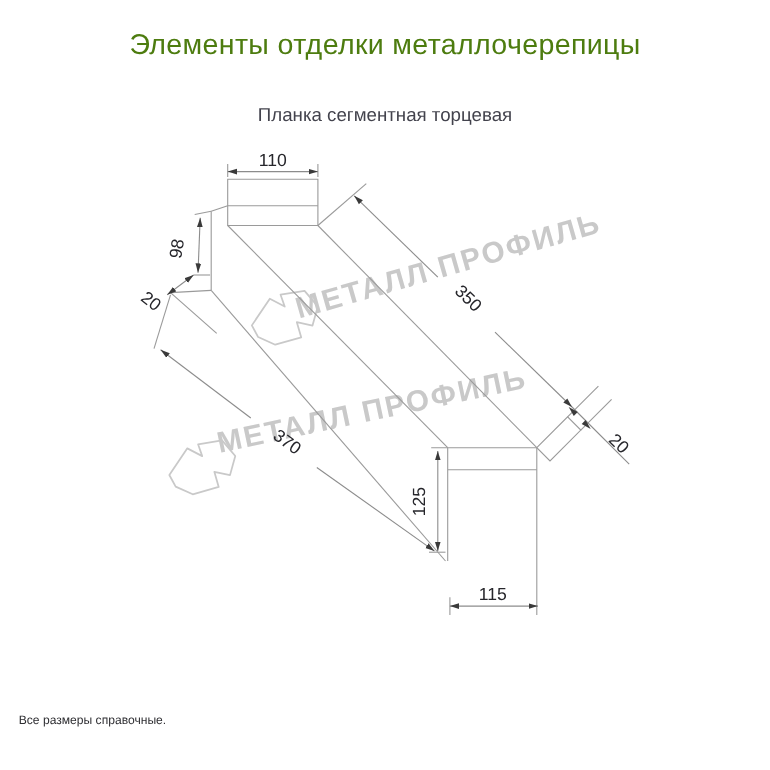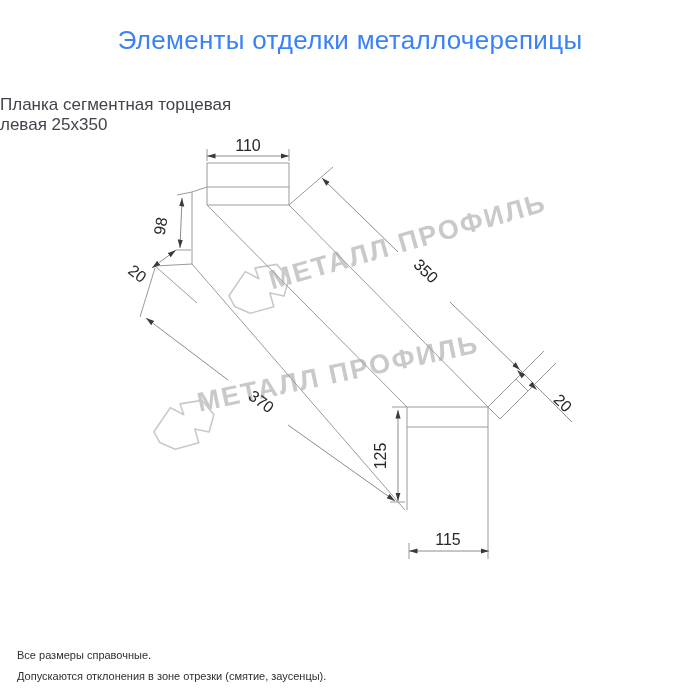--- a/index.html
+++ b/index.html
@@ -1,40 +1,39 @@
 <!DOCTYPE html>
 <html><head>
 <meta charset="utf-8">
 <style>
   html,body{margin:0;padding:0;background:#ffffff;}
   #stage{position:relative;width:700px;height:700px;background:#ffffff;overflow:hidden;
          font-family:"Liberation Sans",sans-serif;}
   .title{position:absolute;left:0;right:0;top:25px;text-align:center;
-         font-size:26px;font-weight:500;color:#3b82f6;letter-spacing:.3px;}
-  .subtitle{position:absolute;left:0;right:0;top:95px;text-align:left;
+         font-size:26px;font-weight:500;color:#4d7c0f;letter-spacing:.3px;}
+  .subtitle{position:absolute;left:0;right:0;top:95px;text-align:center;
          font-size:17px;color:#43434d;line-height:20px;}
   .footer{position:absolute;left:17px;top:645px;font-size:11px;color:#2f2f33;line-height:21px;}
   svg{position:absolute;left:0;top:0;}
   .dim-label{font-size:16px;fill:#26262b;}
   .wm-text{font-size:27px;font-weight:bold;fill:#c9c9c9;letter-spacing:2px;}
   .edge{stroke:#9a9a9a;stroke-width:1;fill:none;}
   .dim{stroke:#8c8c8c;stroke-width:1;fill:none;}
   .ext{stroke:#9a9a9a;stroke-width:1;fill:none;}
   .logo{stroke:#c9c9c9;stroke-width:1.6;fill:none;stroke-linejoin:round;}
 </style>
 </head>
 <body>
 
 <div id="stage">
 
   <div class="title">Элементы отделки металлочерепицы</div>
 
   <div class="subtitle">
     <div>Планка сегментная торцевая</div>
-    <div>левая 25х350</div>
   </div>
 
   <svg width="700" height="700" viewBox="0 0 700 700">
     <defs>
       <marker id="arw" markerWidth="10" markerHeight="7" refX="8.5" refY="3" orient="auto-start-reverse" markerUnits="userSpaceOnUse">
         <path d="M0,0.4 L8.5,3 L0,5.6 Z" fill="#3a3a3a"></path>
       </marker>
     </defs>
 
     <g>
@@ -118,16 +117,15 @@
 
     <g>
       <path class="ext" d="M409,543 V559"></path>
       <path class="dim" d="M409,551 H489" marker-start="url(#arw)" marker-end="url(#arw)"></path>
       <text class="dim-label" transform="translate(448,545)" text-anchor="middle">115</text>
     </g>
   </svg>
 
   <div class="footer">
     <div>Все размеры справочные.</div>
-    <div>Допускаются отклонения в зоне отрезки (смятие, заусенцы).</div>
   </div>
 
 </div>
 
 </body></html>

